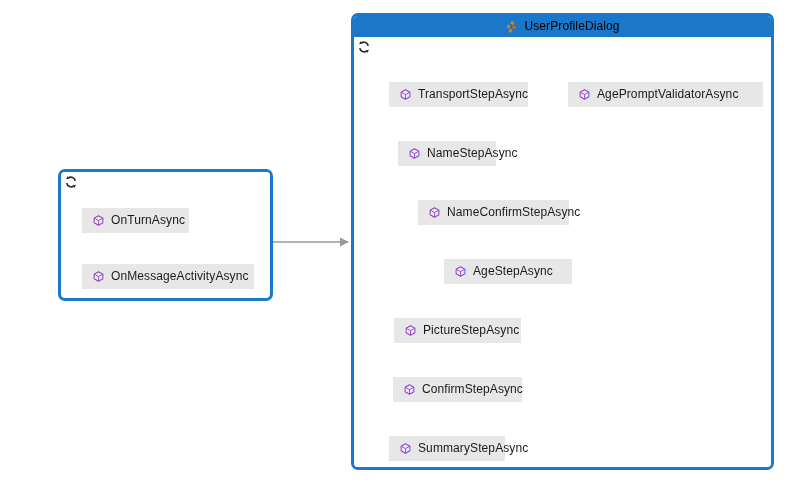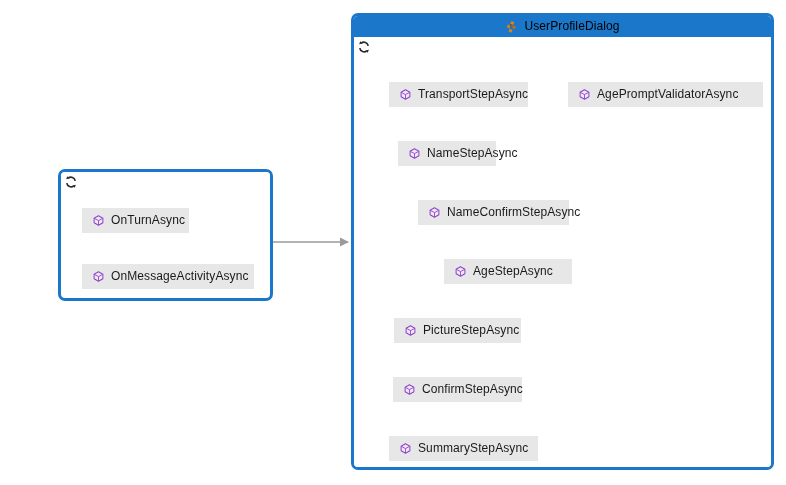--- a/index.html
+++ b/index.html
@@ -236,21 +236,21 @@
 
       <div class="node" style="left:39px; top:340px; width:129px;">
         <svg class="method-icon" viewBox="0 0 16 16" xmlns="http://www.w3.org/2000/svg">
           <path d="M8 2.2 L13.4 5.2 L13.4 10.8 L8 13.8 L2.6 10.8 L2.6 5.2 Z" fill="#f0e8f8" stroke="#8e44c8" stroke-width="1.25" stroke-linejoin="round"></path>
           <path d="M2.9 5.4 L8 8.1 L13.1 5.4" fill="none" stroke="#8e44c8" stroke-width="1.1"></path>
           <path d="M8 8.1 L8 13.6" fill="none" stroke="#8e44c8" stroke-width="1.1"></path>
         </svg>
         <span class="node-label">ConfirmStepAsync</span>
       </div>
 
-      <div class="node" style="left:35px; top:399px; width:149px;text-align:right;">
+      <div class="node" style="left:35px; top:399px; width:116px;text-align:right;">
         <svg class="method-icon" viewBox="0 0 16 16" xmlns="http://www.w3.org/2000/svg">
           <path d="M8 2.2 L13.4 5.2 L13.4 10.8 L8 13.8 L2.6 10.8 L2.6 5.2 Z" fill="#f0e8f8" stroke="#8e44c8" stroke-width="1.25" stroke-linejoin="round"></path>
           <path d="M2.9 5.4 L8 8.1 L13.1 5.4" fill="none" stroke="#8e44c8" stroke-width="1.1"></path>
           <path d="M8 8.1 L8 13.6" fill="none" stroke="#8e44c8" stroke-width="1.1"></path>
         </svg>
         <span class="node-label">SummaryStepAsync</span>
       </div>
 
       <div class="node" style="left:214px; top:45px; width:195px;">
         <svg class="method-icon" viewBox="0 0 16 16" xmlns="http://www.w3.org/2000/svg">

